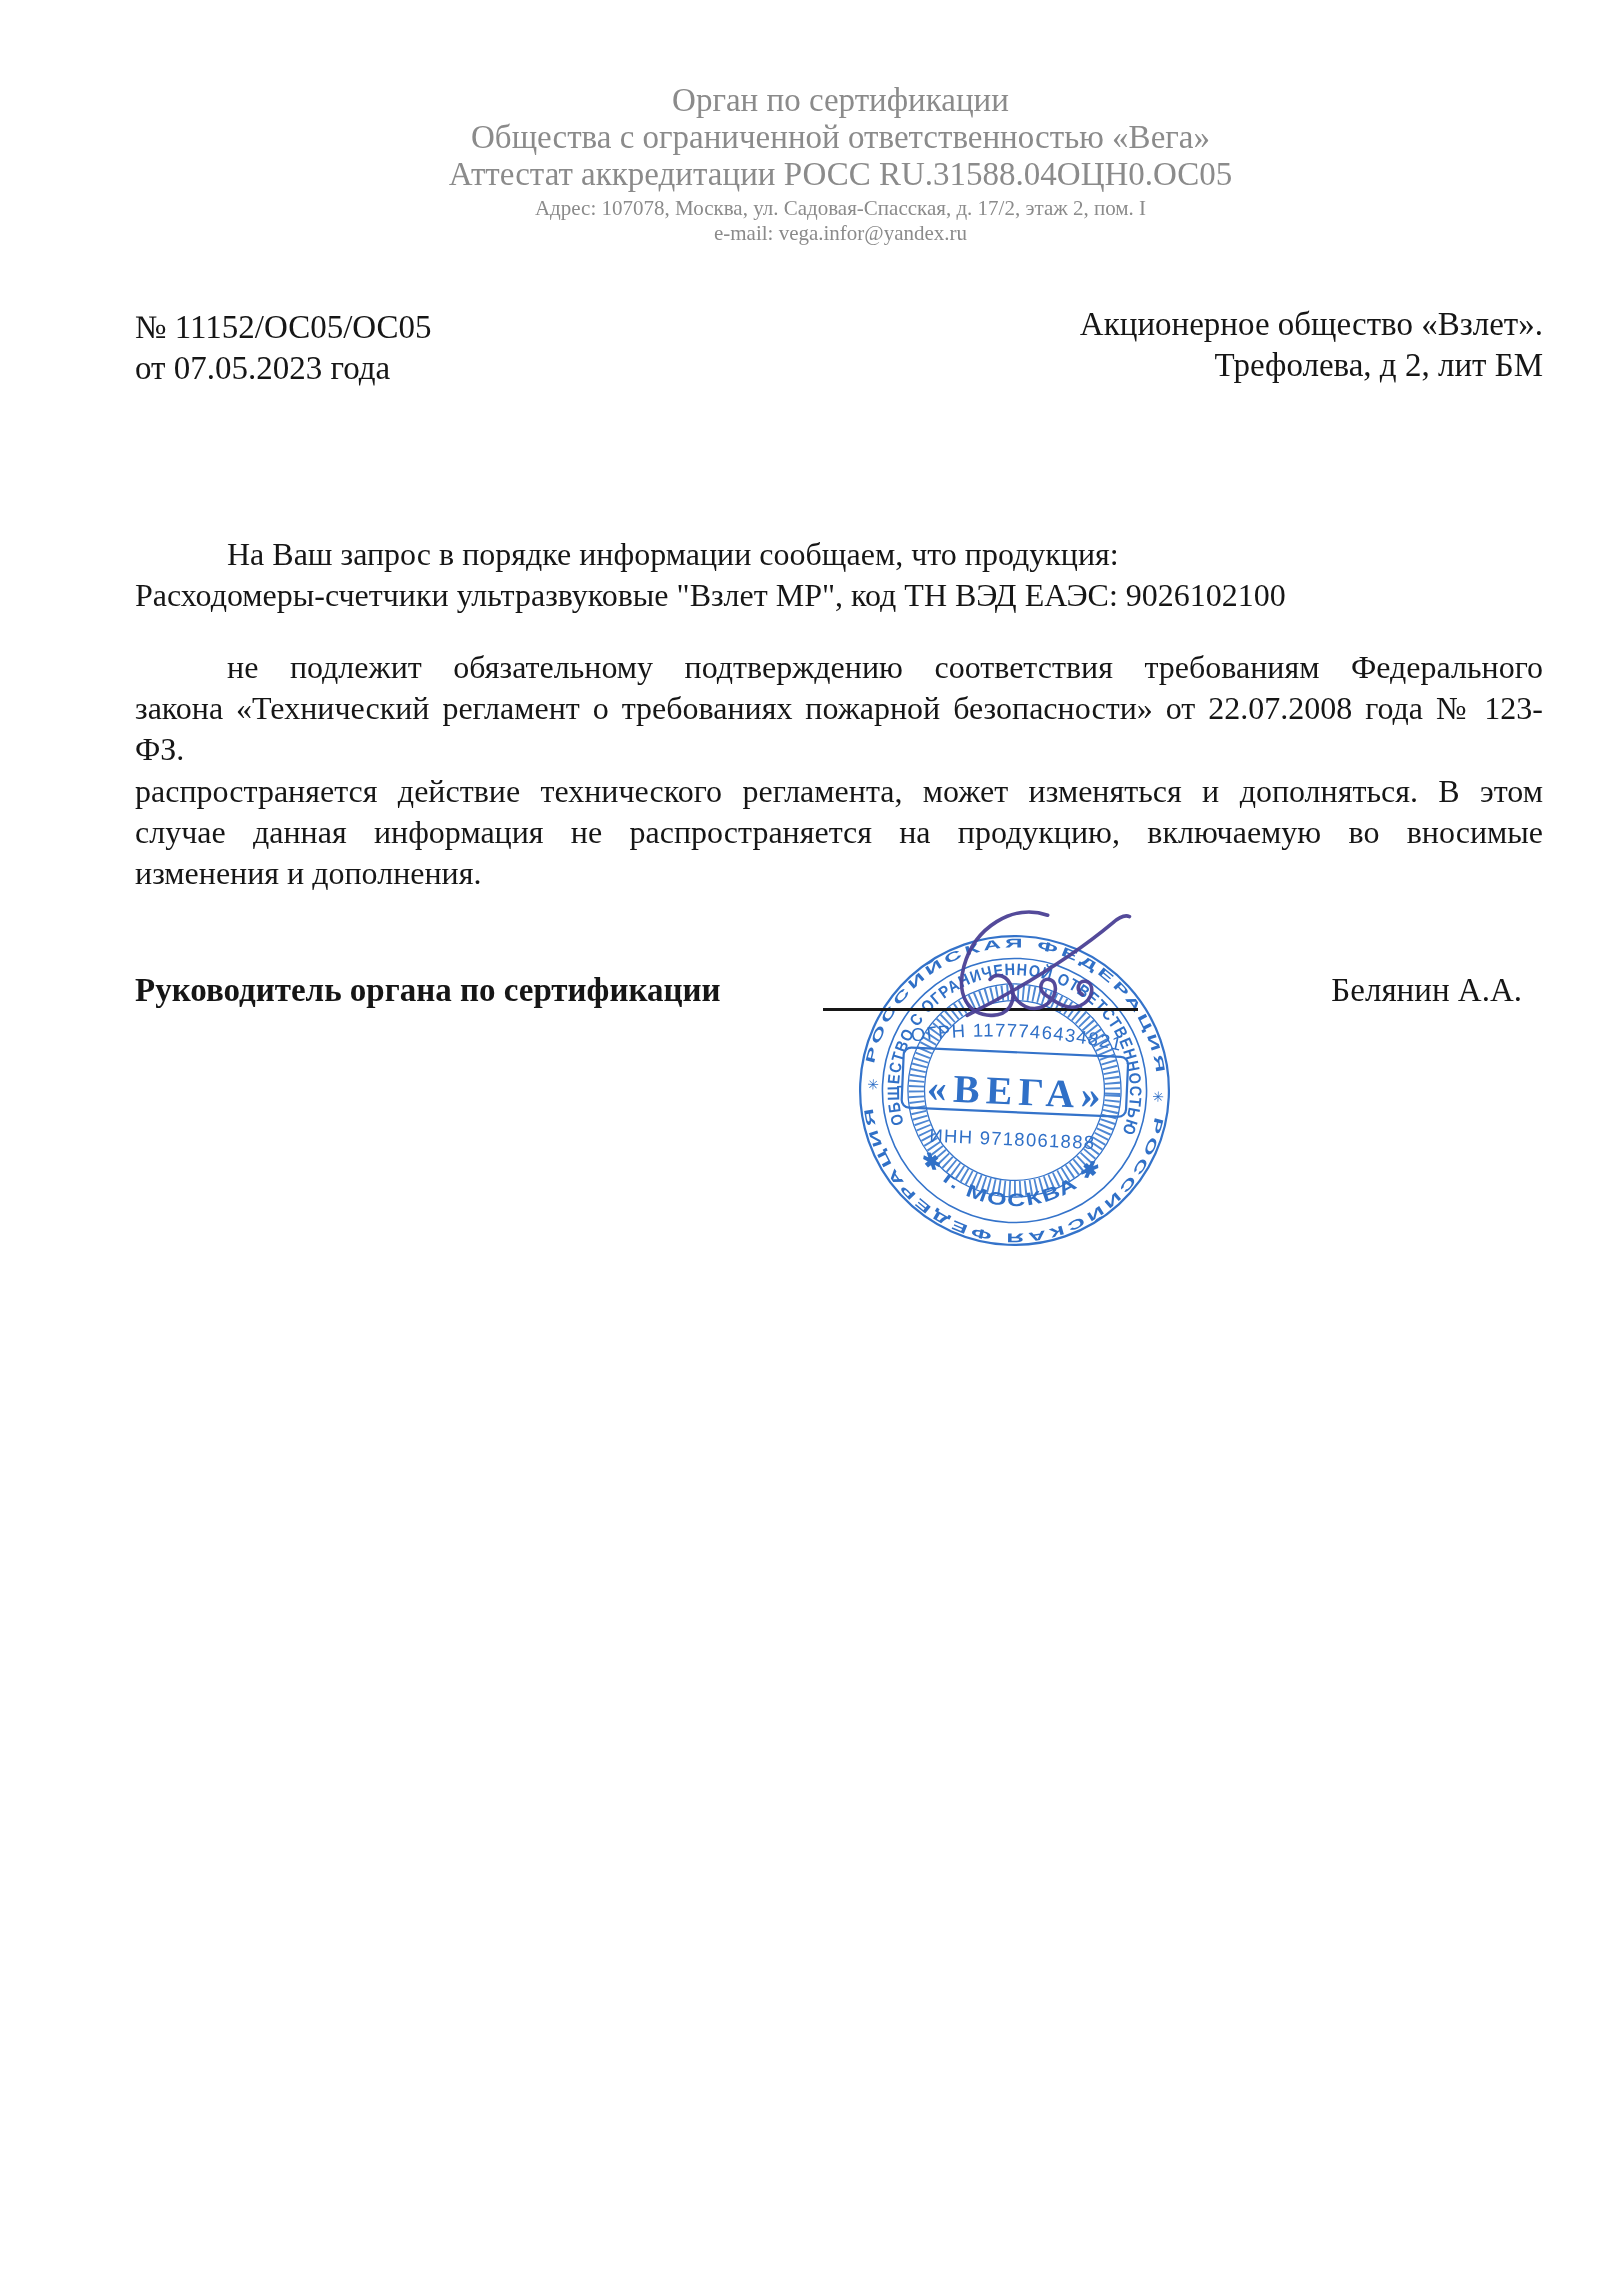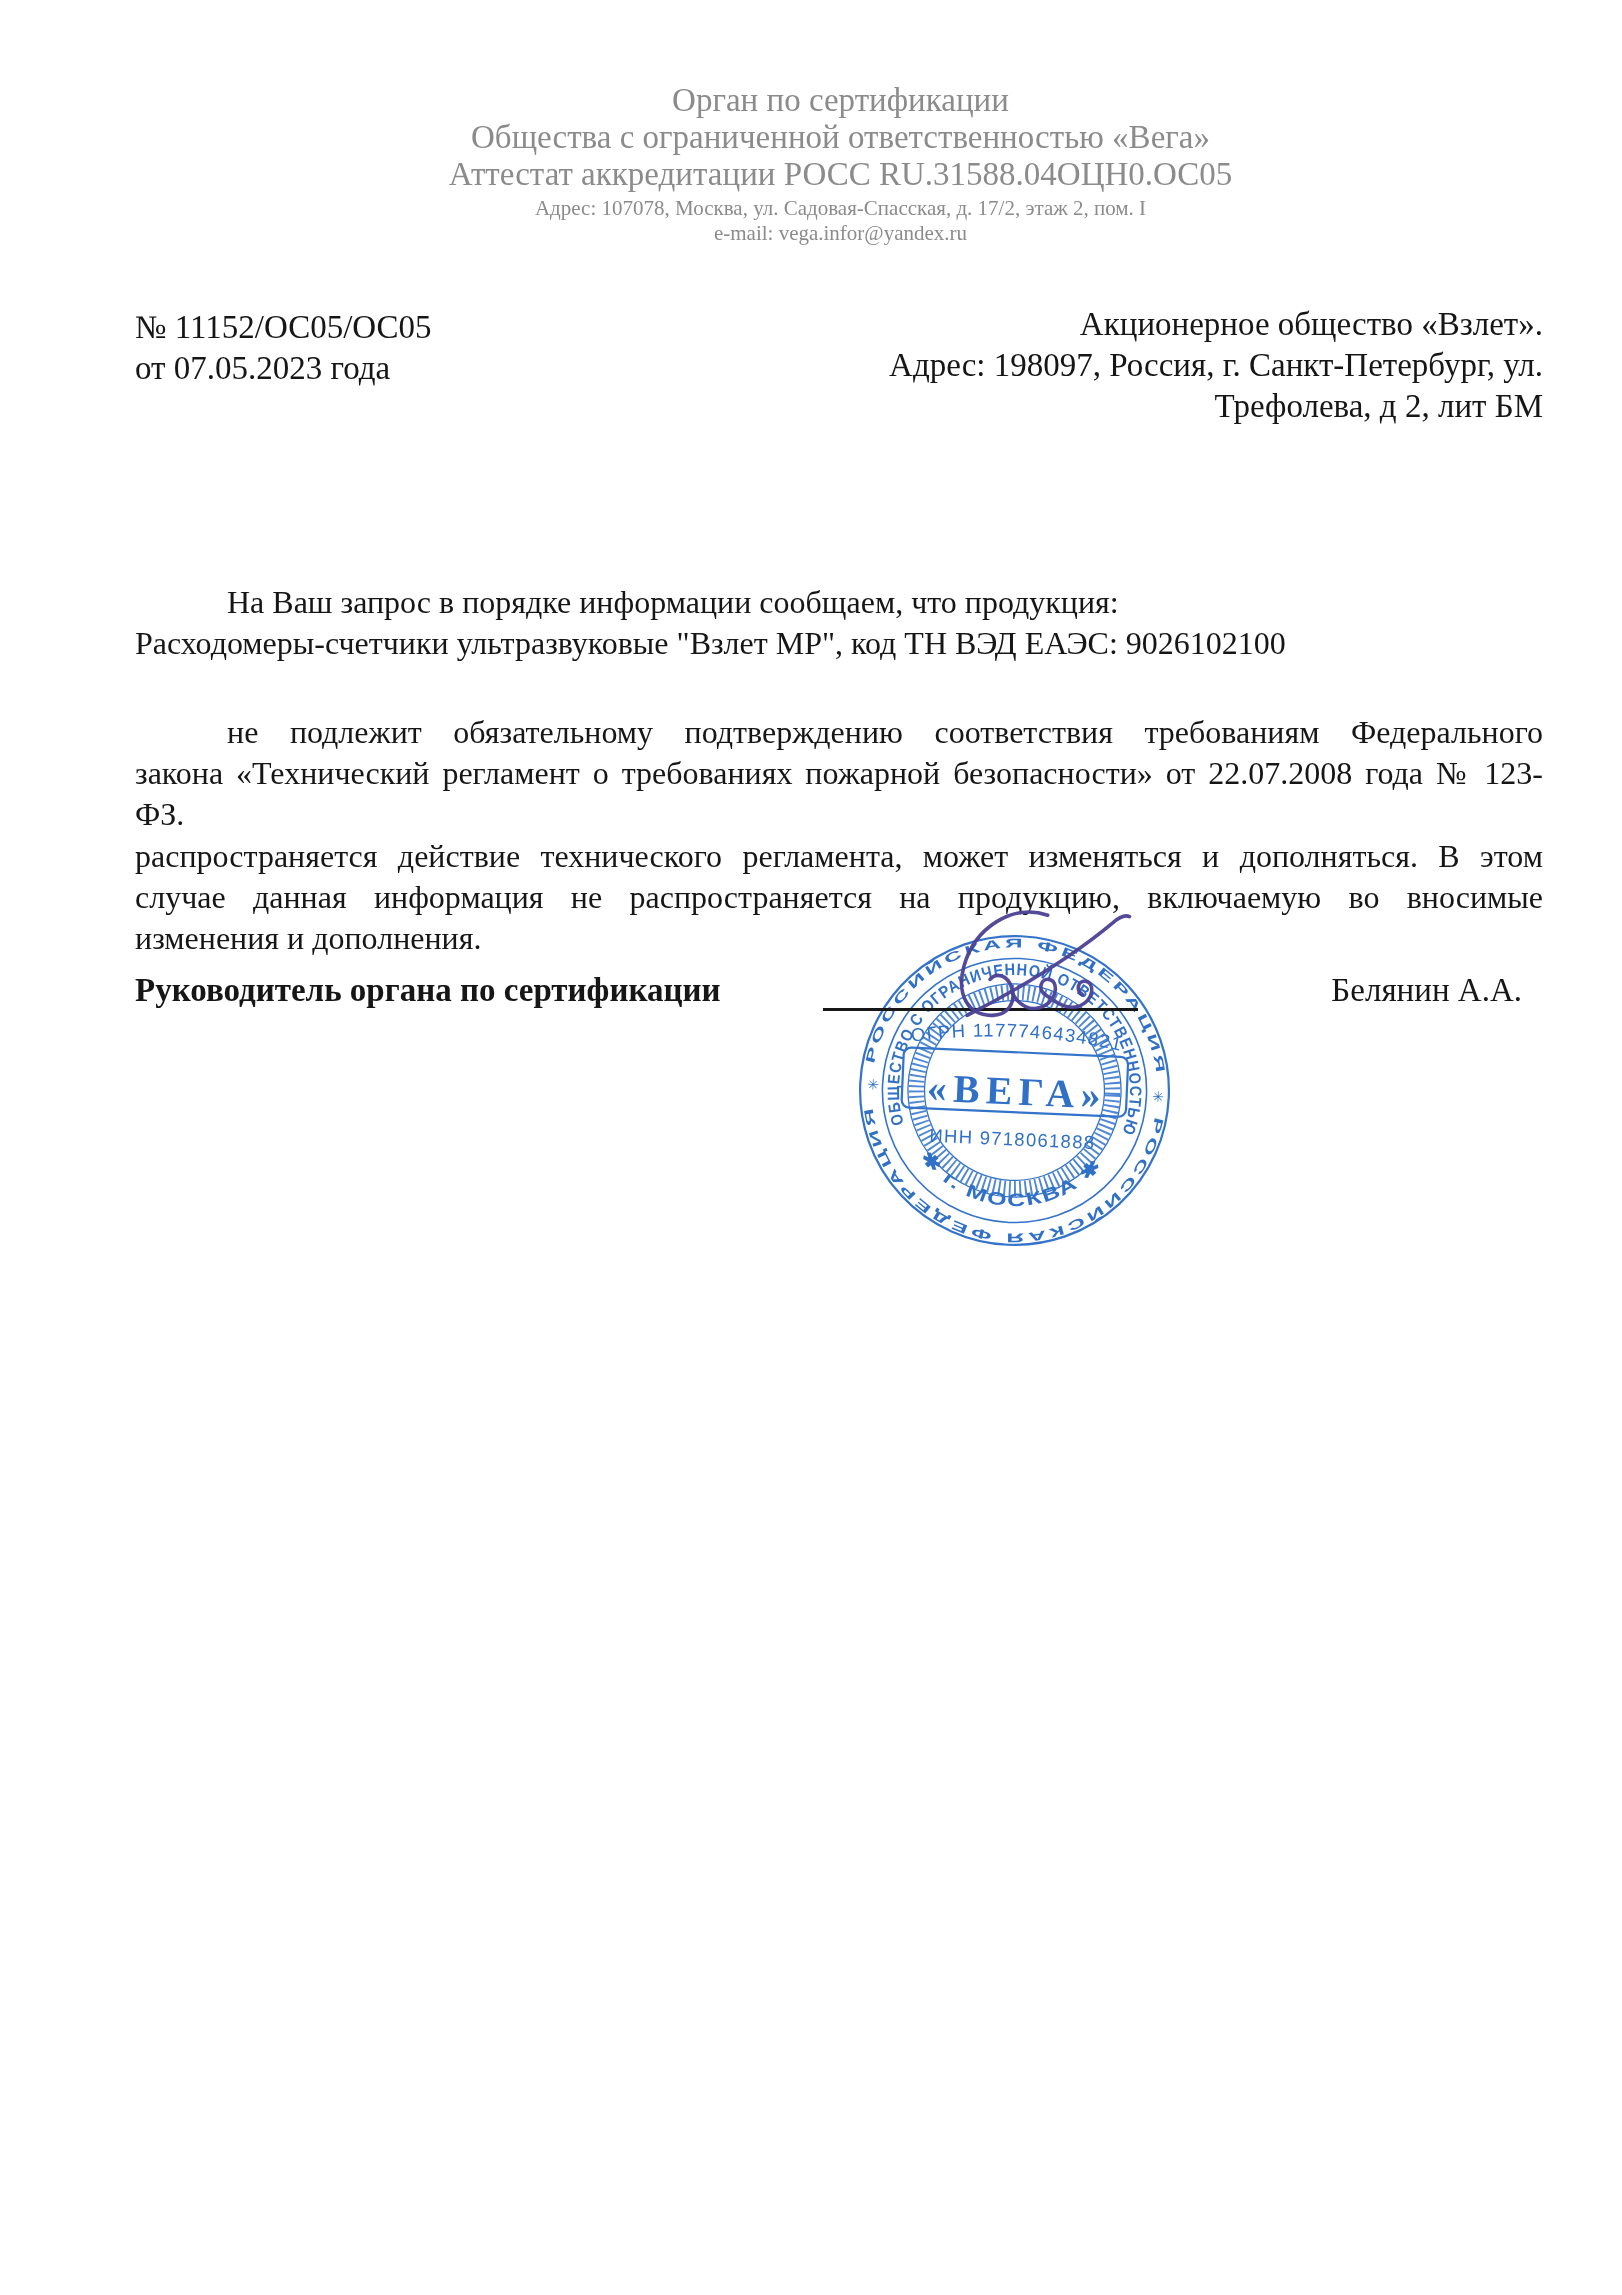--- a/index.html
+++ b/index.html
@@ -28,21 +28,21 @@
     position:absolute; top:304px; right:80px; width:818px;
     font-size:33px; line-height:41px; text-align:right;
   }
 
   
   .body-text {
     position:absolute; top:534px; left:135px; width:1408px;
     font-size:32px; line-height:41px;
   }
   .line   { width:100%; }
-  .indent { text-indent:92px;margin-top:48px; }
+  .indent { text-indent:92px; }
   .just   { text-align:justify; text-align-last:justify; }
   .p2 { margin-top:31px; }
   .p3 { margin-top:1.3px; }
 
   
   .sign-title { position:absolute; top:970px; left:135px;  font-size:33px; line-height:41px;font-weight:bold; }
   .sign-name  { position:absolute; top:970px; right:101px; font-size:33px; line-height:41px; }
   .sign-line  { position:absolute; top:1008px; left:823px; width:315px; height:2.6px;
                 background:#171717; z-index:3; }
 
@@ -79,21 +79,20 @@
     </div>
   </div>
 
   <div class="ref-block">
     <div>№ 11152/ОС05/ОС05</div>
     <div>от 07.05.2023 года</div>
   </div>
 
   <div class="recipient-block">
     <div>Акционерное общество «Взлет».</div>
-    <div>Адрес: 198097, Россия, г. Санкт-Петербург, ул.</div>
     <div>Трефолева, д 2, лит БМ</div>
   </div>
 
   <div class="body-text">
     <div class="paragraph p1">
       <div class="line indent">На Ваш запрос в порядке информации сообщаем, что продукция:</div>
       <div class="line">Расходомеры-счетчики ультразвуковые "Взлет МР", код ТН ВЭД ЕАЭС: 9026102100</div>
     </div>
     <div class="paragraph p2">
       <div class="line indent just">не подлежит обязательному подтверждению соответствия требованиям Федерального</div>

